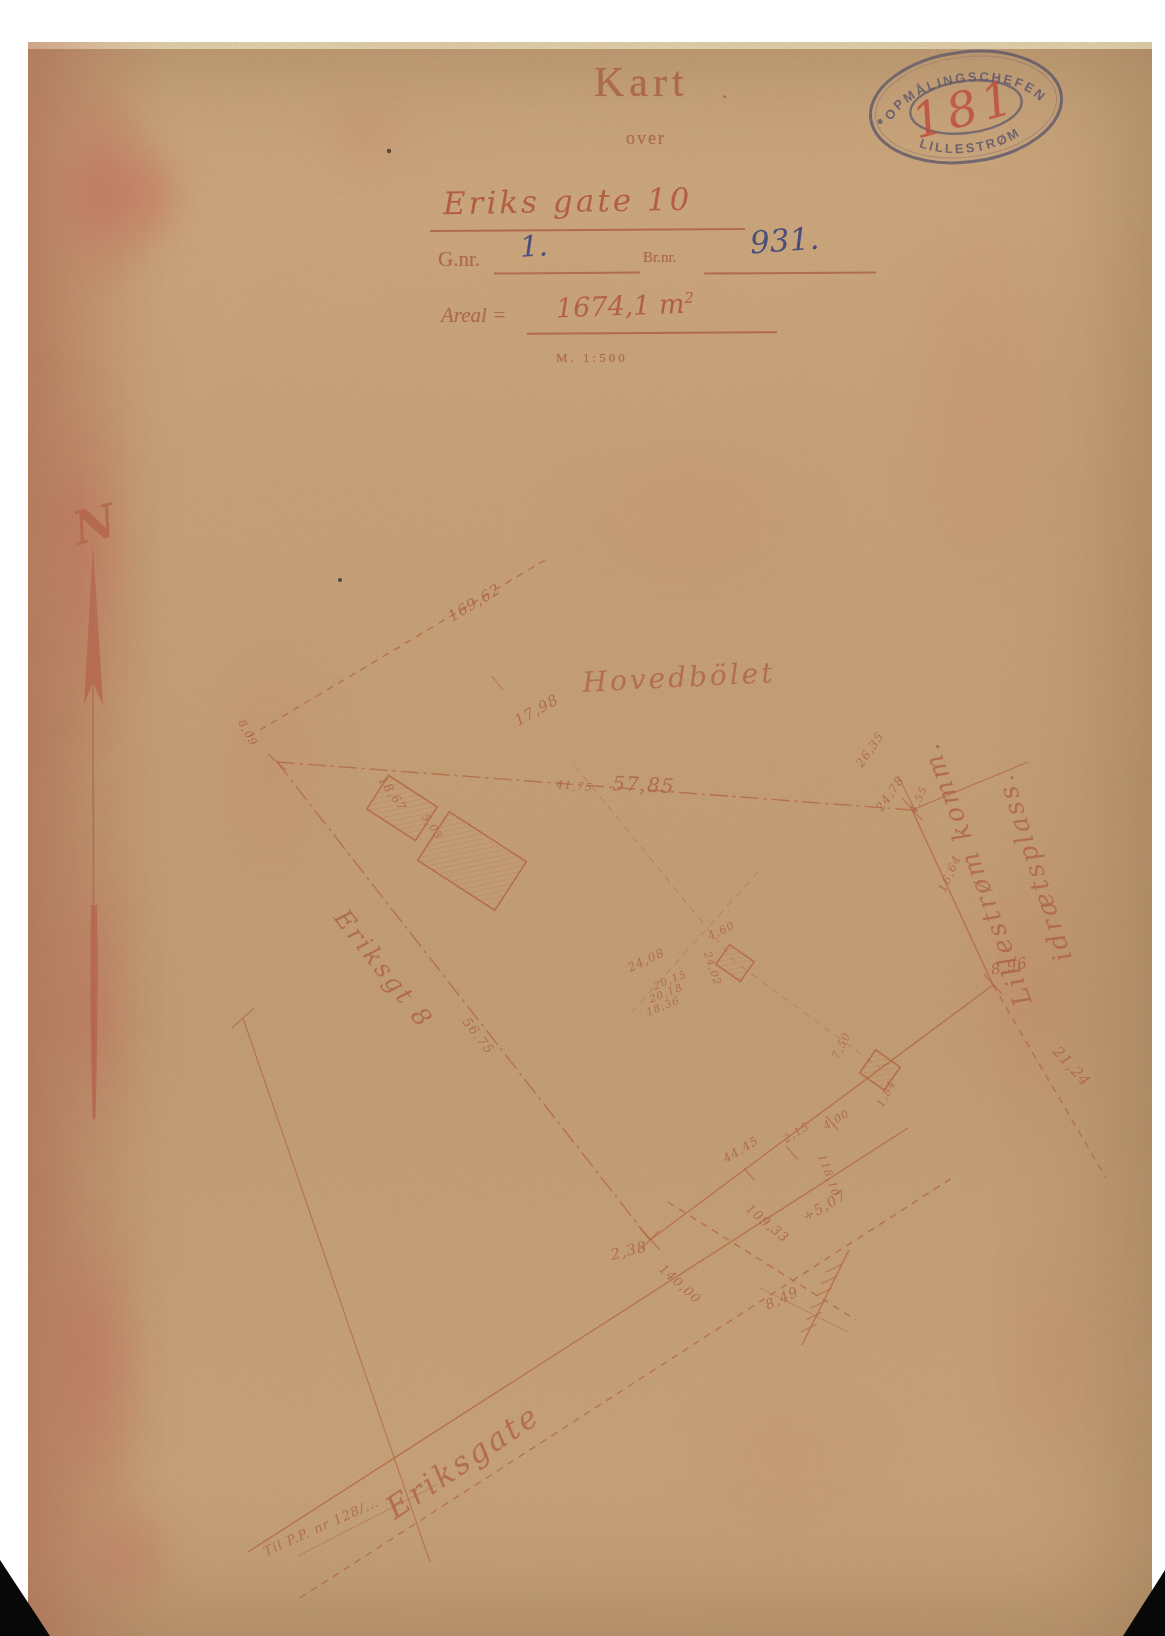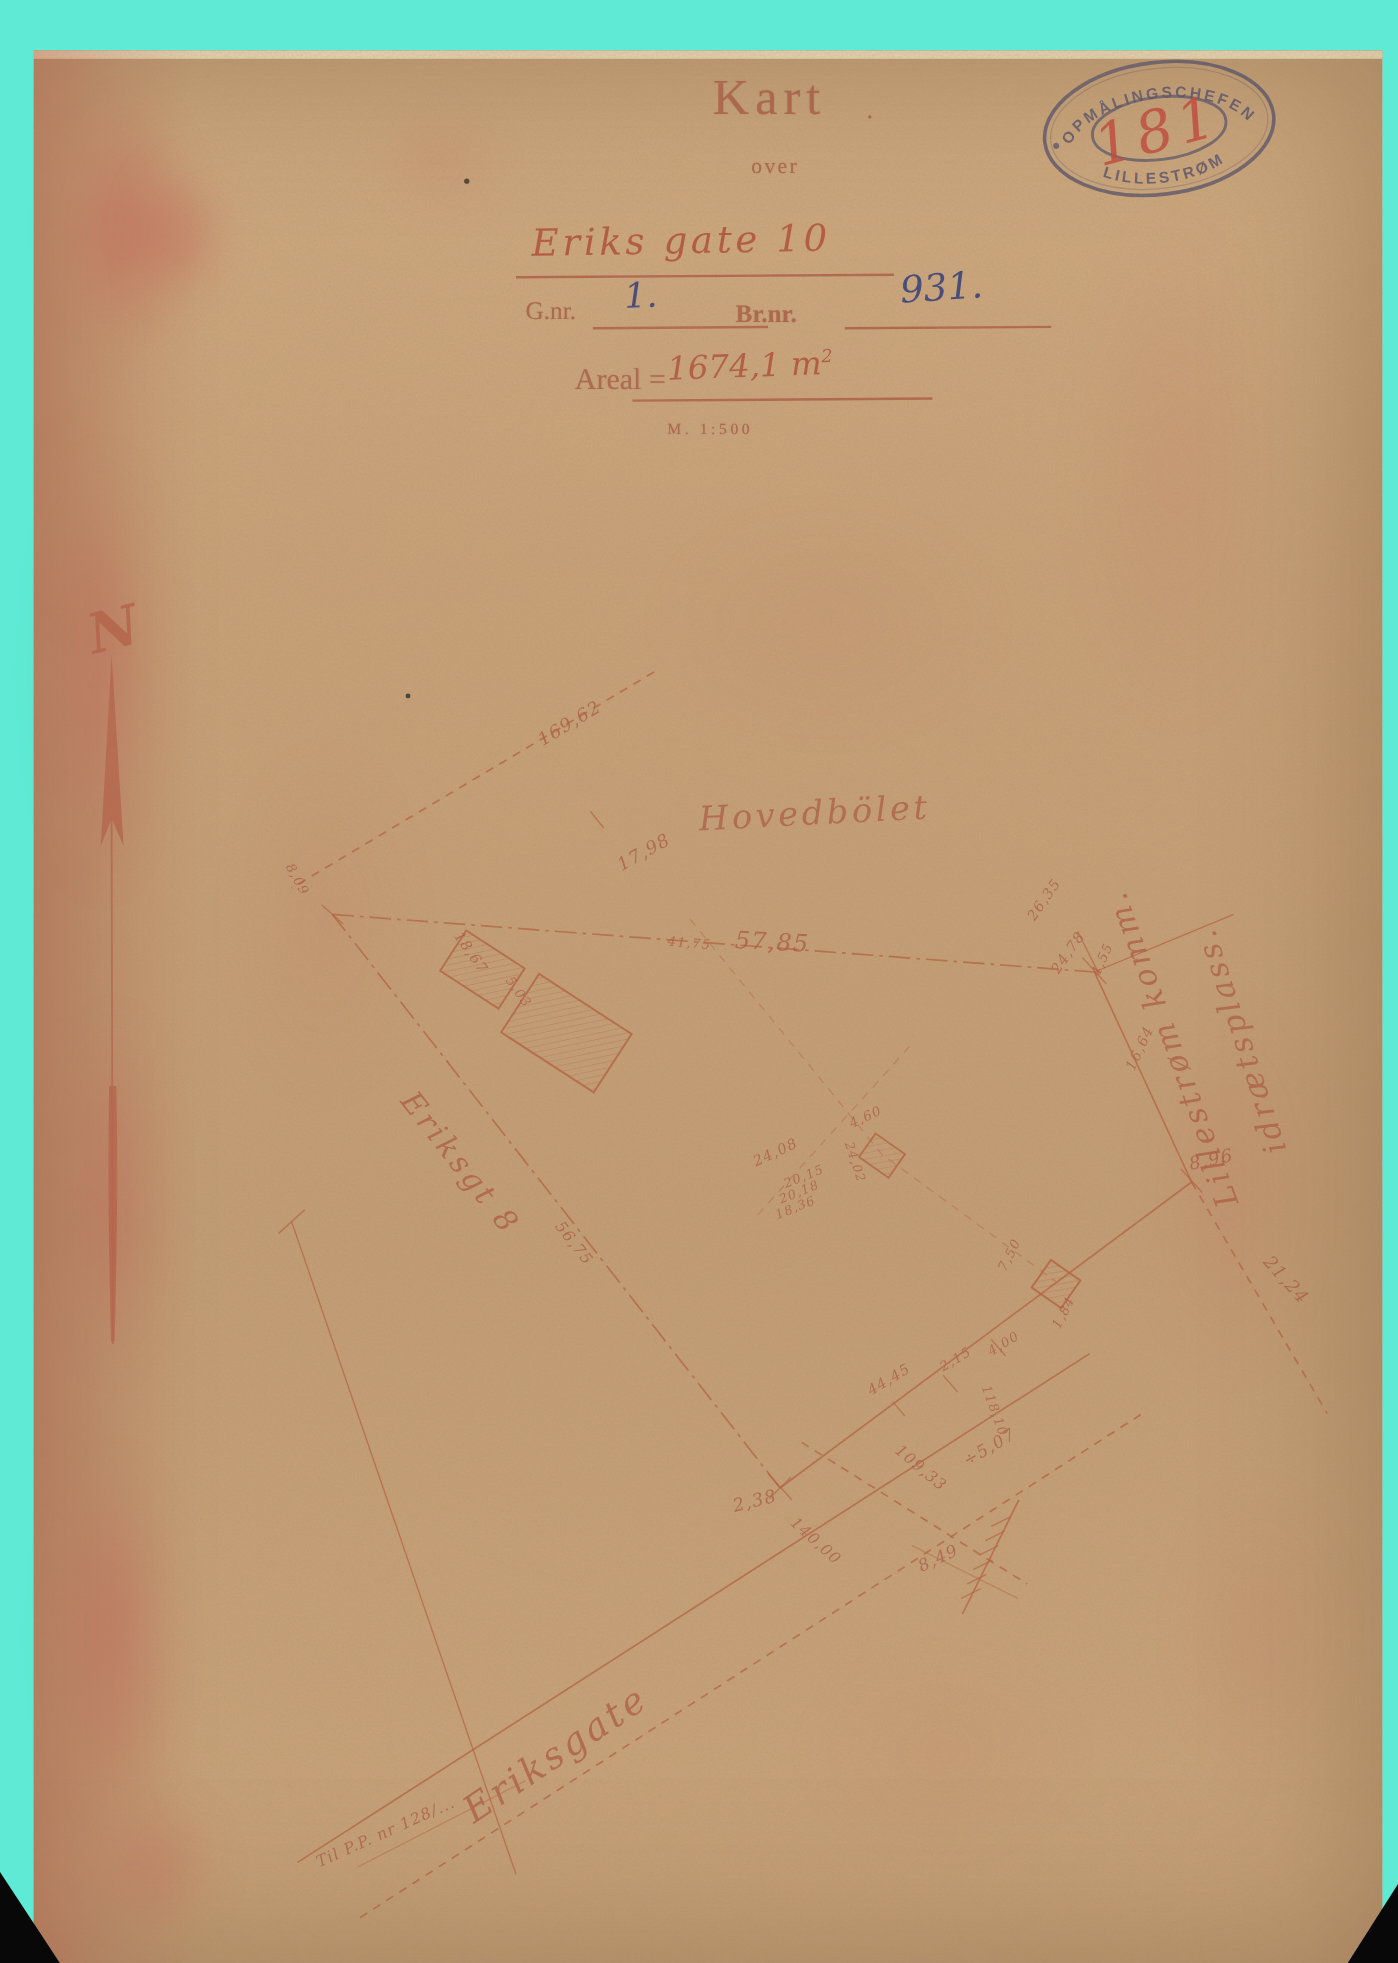--- a/index.html
+++ b/index.html
@@ -1,16 +1,16 @@
 <!DOCTYPE html>
 <html><head>
 <meta charset="utf-8">
 <style>
   html,body{margin:0;padding:0;background:#0a0a0a;}
-  #page{position:relative;width:1165px;height:1636px;background:#5eead4;overflow:hidden;
+  #page{position:relative;width:1165px;height:1636px;background:#ffffff;overflow:hidden;
         font-family:"Liberation Serif",serif;}
   #paper{position:absolute;left:28px;top:42px;width:1124px;height:1594px;
          background:linear-gradient(180deg,#cfab80 0%,#c7a177 28%,#c29d74 62%,#c9a47a 100%);
          box-shadow:inset 0 0 140px rgba(88,58,30,.38);}
   #paper-edge{position:absolute;left:28px;top:42px;width:1124px;height:7px;background:#e8dcb8;opacity:.85;}
   .band{position:absolute;left:28px;top:42px;width:135px;height:1594px;
         background:linear-gradient(90deg,rgba(190,80,72,.30),rgba(190,80,72,.10) 60%,rgba(190,80,72,0));}
   .blob{position:absolute;border-radius:50%;filter:blur(16px);}
   .corner{position:absolute;background:#080808;}
   
@@ -64,25 +64,25 @@
     <div class="print" style="left:722px;top:78px;font-size:22px;">.</div>
     <div class="print" style="left:626px;top:128px;font-size:18px;letter-spacing:2px;">over</div>
 
     <div class="hand-red" style="left:443px;top:183px;font-size:31px;letter-spacing:3px;transform:rotate(-1deg);">Eriks gate 10</div>
     <div class="uline" style="left:430px;top:229px;width:315px;"></div>
 
     <div class="print" style="left:438px;top:247px;font-size:21px;">G.nr.</div>
     <div class="hand-blue" style="left:520px;top:229px;font-size:29px;transform:rotate(-3deg);">1.</div>
     <div class="uline" style="left:494px;top:272px;width:146px;"></div>
 
-    <div class="print" style="left:613px;top:249px;font-size:21px;font-weight:bold;">Br.nr.</div>
+    <div class="print" style="left:643px;top:249px;font-size:15px;">Br.nr.</div>
     <div class="hand-blue" style="left:750px;top:222px;font-size:31px;transform:rotate(-4deg);">931.</div>
     <div class="uline" style="left:704px;top:272px;width:172px;"></div>
 
-    <div class="print" style="left:479px;top:303px;font-size:25px;">Areal =</div>
+    <div class="print" style="left:441px;top:303px;font-size:21px;font-style:italic;">Areal =</div>
     <div class="hand-red" style="left:556px;top:290px;font-size:27px;transform:rotate(-2deg);"><span>1674,1 m</span><span class="sup">2</span></div>
     <div class="uline" style="left:527px;top:332px;width:250px;"></div>
 
     <div class="print" style="left:556px;top:350px;font-size:13px;letter-spacing:3px;">M. 1:500</div>
   </div>
 
   <svg width="1165" height="1636" viewBox="0 0 1165 1636">
     <defs>
       <pattern id="hatchP" width="5" height="5" patternUnits="userSpaceOnUse" patternTransform="rotate(45)">
         <line x1="0" y1="0" x2="0" y2="5" stroke="#b55f44" stroke-width="1" opacity="0.55"></line>

